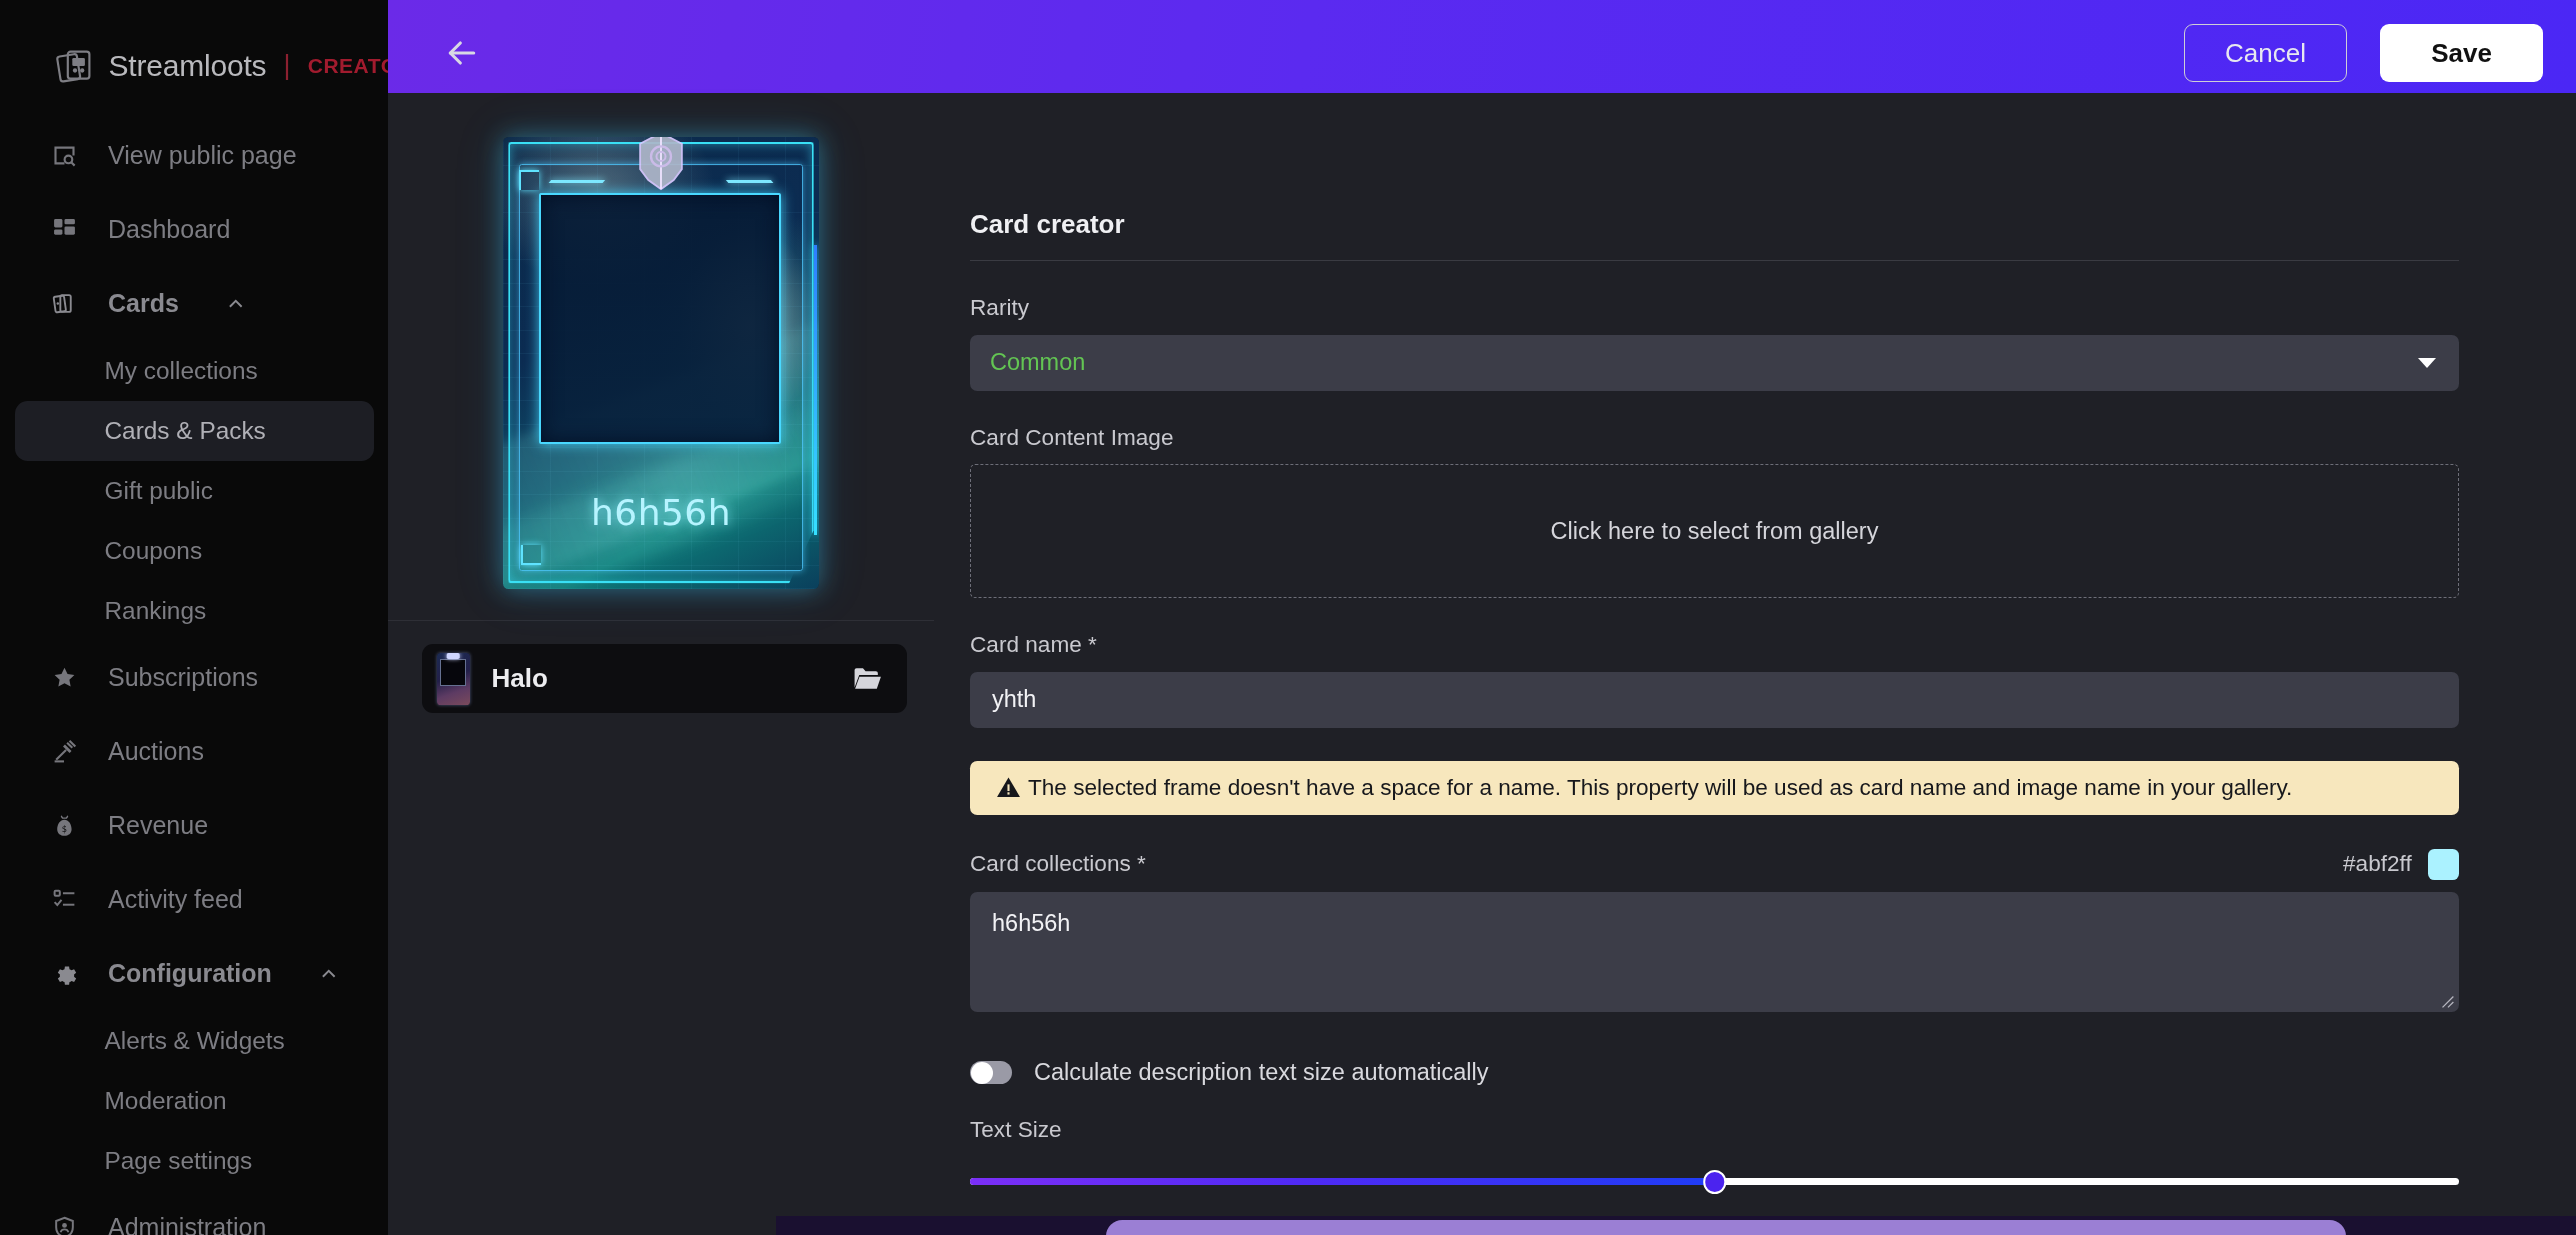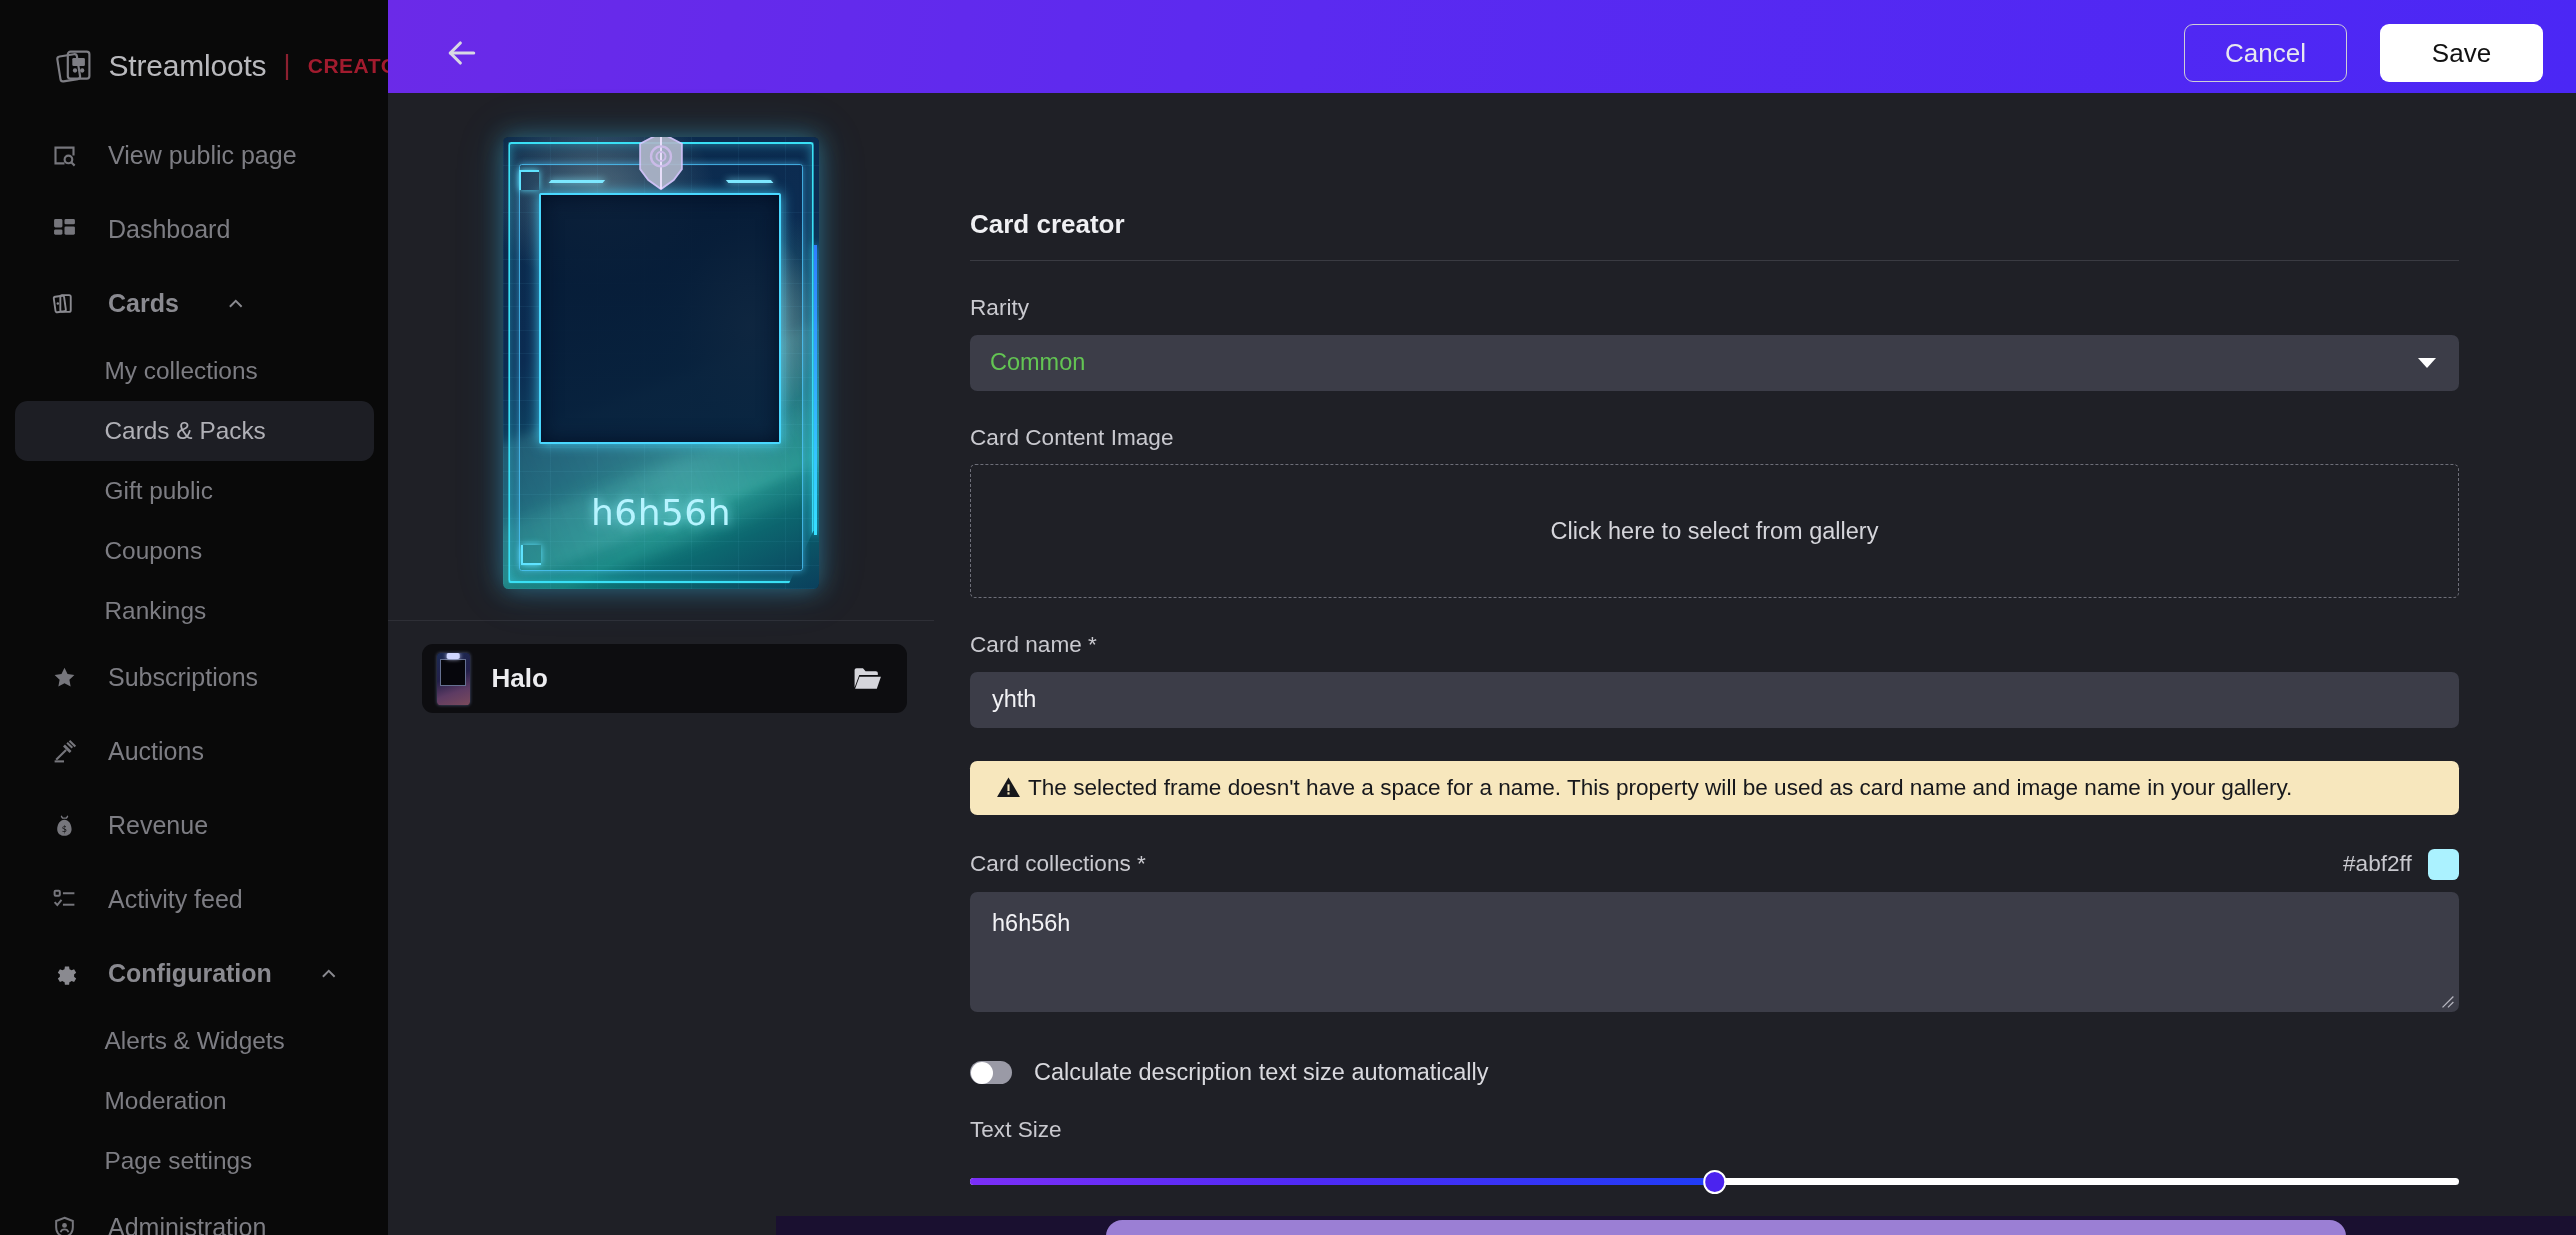--- a/index.html
+++ b/index.html
@@ -56,21 +56,21 @@
     padding:13px 33px 0 43px;
   }
   .back-btn { width:61px; height:61px; display:flex; align-items:center; justify-content:center; cursor:pointer; }
   .topbar-actions { display:flex; align-items:center; gap:33px; }
   .btn {
     height:58px; min-width:163px; border-radius:9px;
     display:flex; align-items:center; justify-content:center;
     font-size:26px; cursor:pointer; padding:0 33px;
   }
   .btn-cancel { border:1.8px solid #cfcfd6; color:#e8e8f0; background:transparent; font-weight:400;}
-  .btn-save { background:#ffffff; color:#111; font-weight:400; }
+  .btn-save { background:#ffffff; color:#111; font-weight:700; }
 
   
   .body-wrap { display:flex; height:calc(1236px - 93px); }
   .left-pane {
     width:546px; min-width:546px;
     padding-top:12.6px;
     position:relative;
   }
   .card-preview-area {
     height:515px; display:flex; align-items:center; justify-content:center;

